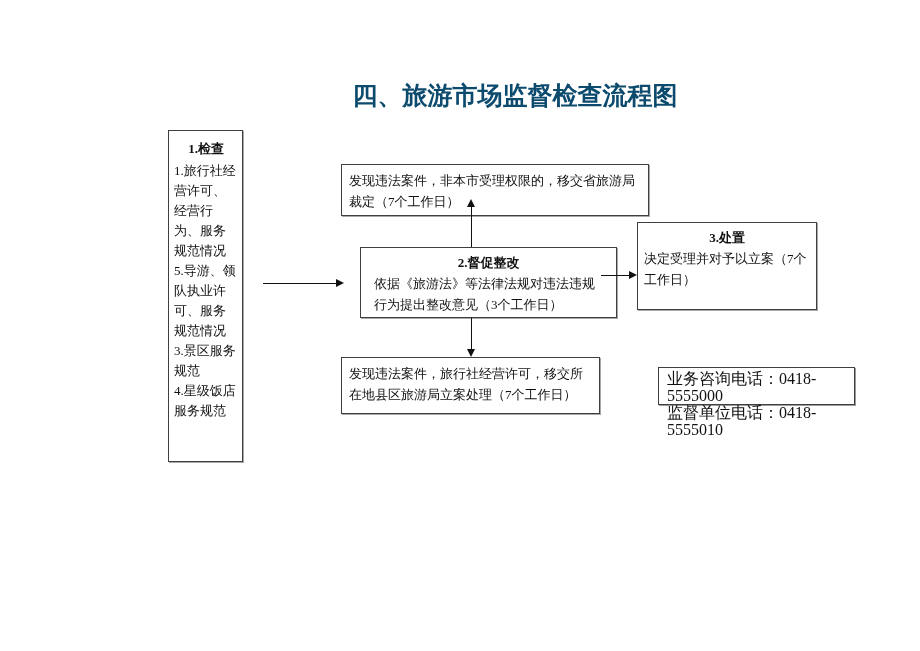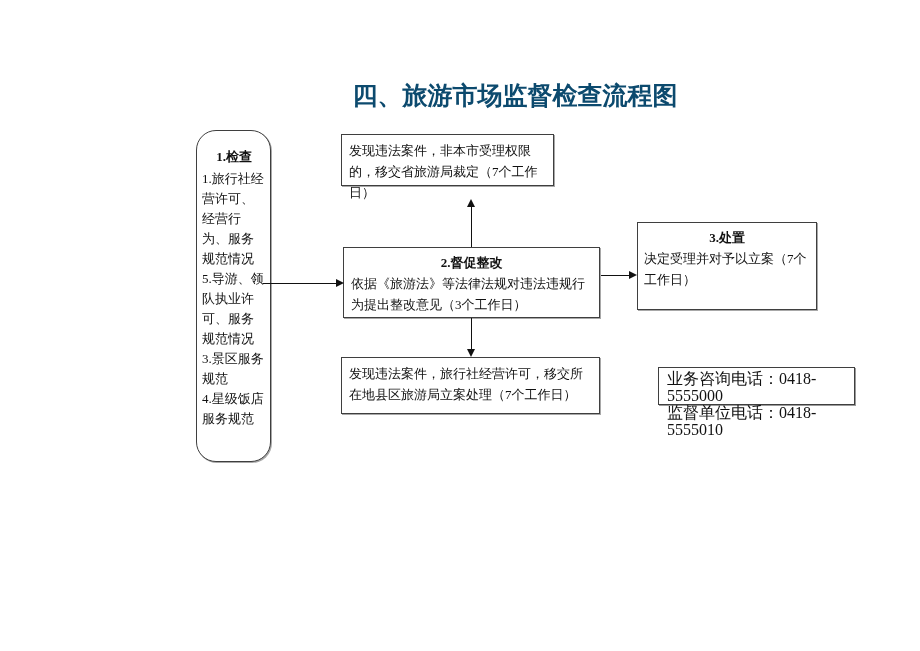--- a/index.html
+++ b/index.html
@@ -7,26 +7,26 @@
        font-family:"Liberation Serif","DejaVu Serif",serif;color:#111;}
   .stage{position:absolute;left:0;top:0;width:920px;height:651px;background:#ffffff;}
 
   .doc-title{position:absolute;left:515px;top:79px;transform:translateX(-50%);
              white-space:nowrap;font-size:25px;font-weight:bold;color:#0c4a6e;}
 
   .fbox{position:absolute;box-sizing:border-box;border:1px solid #3f3f3f;
         background:#ffffff;box-shadow:1px 1px 0 #a8a8a8;font-size:13px;line-height:21px;}
   .fbox .heading{text-align:center;font-weight:bold;}
 
-  .check-box{left:196px;top:130px;width:75px;height:332px;padding:16px 4px 2px 5px;
-             font-size:13px;line-height:20px;border-radius:20px;}
+  .check-box{left:168px;top:130px;width:75px;height:332px;padding:8px 4px 2px 5px;
+             font-size:13px;line-height:20px;}
   .check-box .heading{margin-bottom:2px;}
 
-  .province-box{left:341px;top:134px;width:213px;height:52px;padding:5px 7px;}
-  .rectify-box{left:343px;top:247px;width:257px;height:71px;padding:4px 7px;}
+  .province-box{left:341px;top:164px;width:308px;height:52px;padding:5px 7px;}
+  .rectify-box{left:360px;top:247px;width:257px;height:71px;padding:4px 13px;}
   .county-box{left:341px;top:357px;width:259px;height:57px;padding:5px 7px;}
   .dispose-box{left:637px;top:222px;width:180px;height:88px;padding:4px 6px;}
   .contact-box{left:658px;top:367px;width:197px;height:38px;padding:2px 8px;
                font-size:16px;line-height:17px;box-shadow:1px 1px 0 #9a9a9a;}
 
   .arrow{position:absolute;}
   .arrow .shaft{position:absolute;background:#111;}
   .arrow .head{position:absolute;width:0;height:0;}
 
   .arrow-right{height:9px;}

